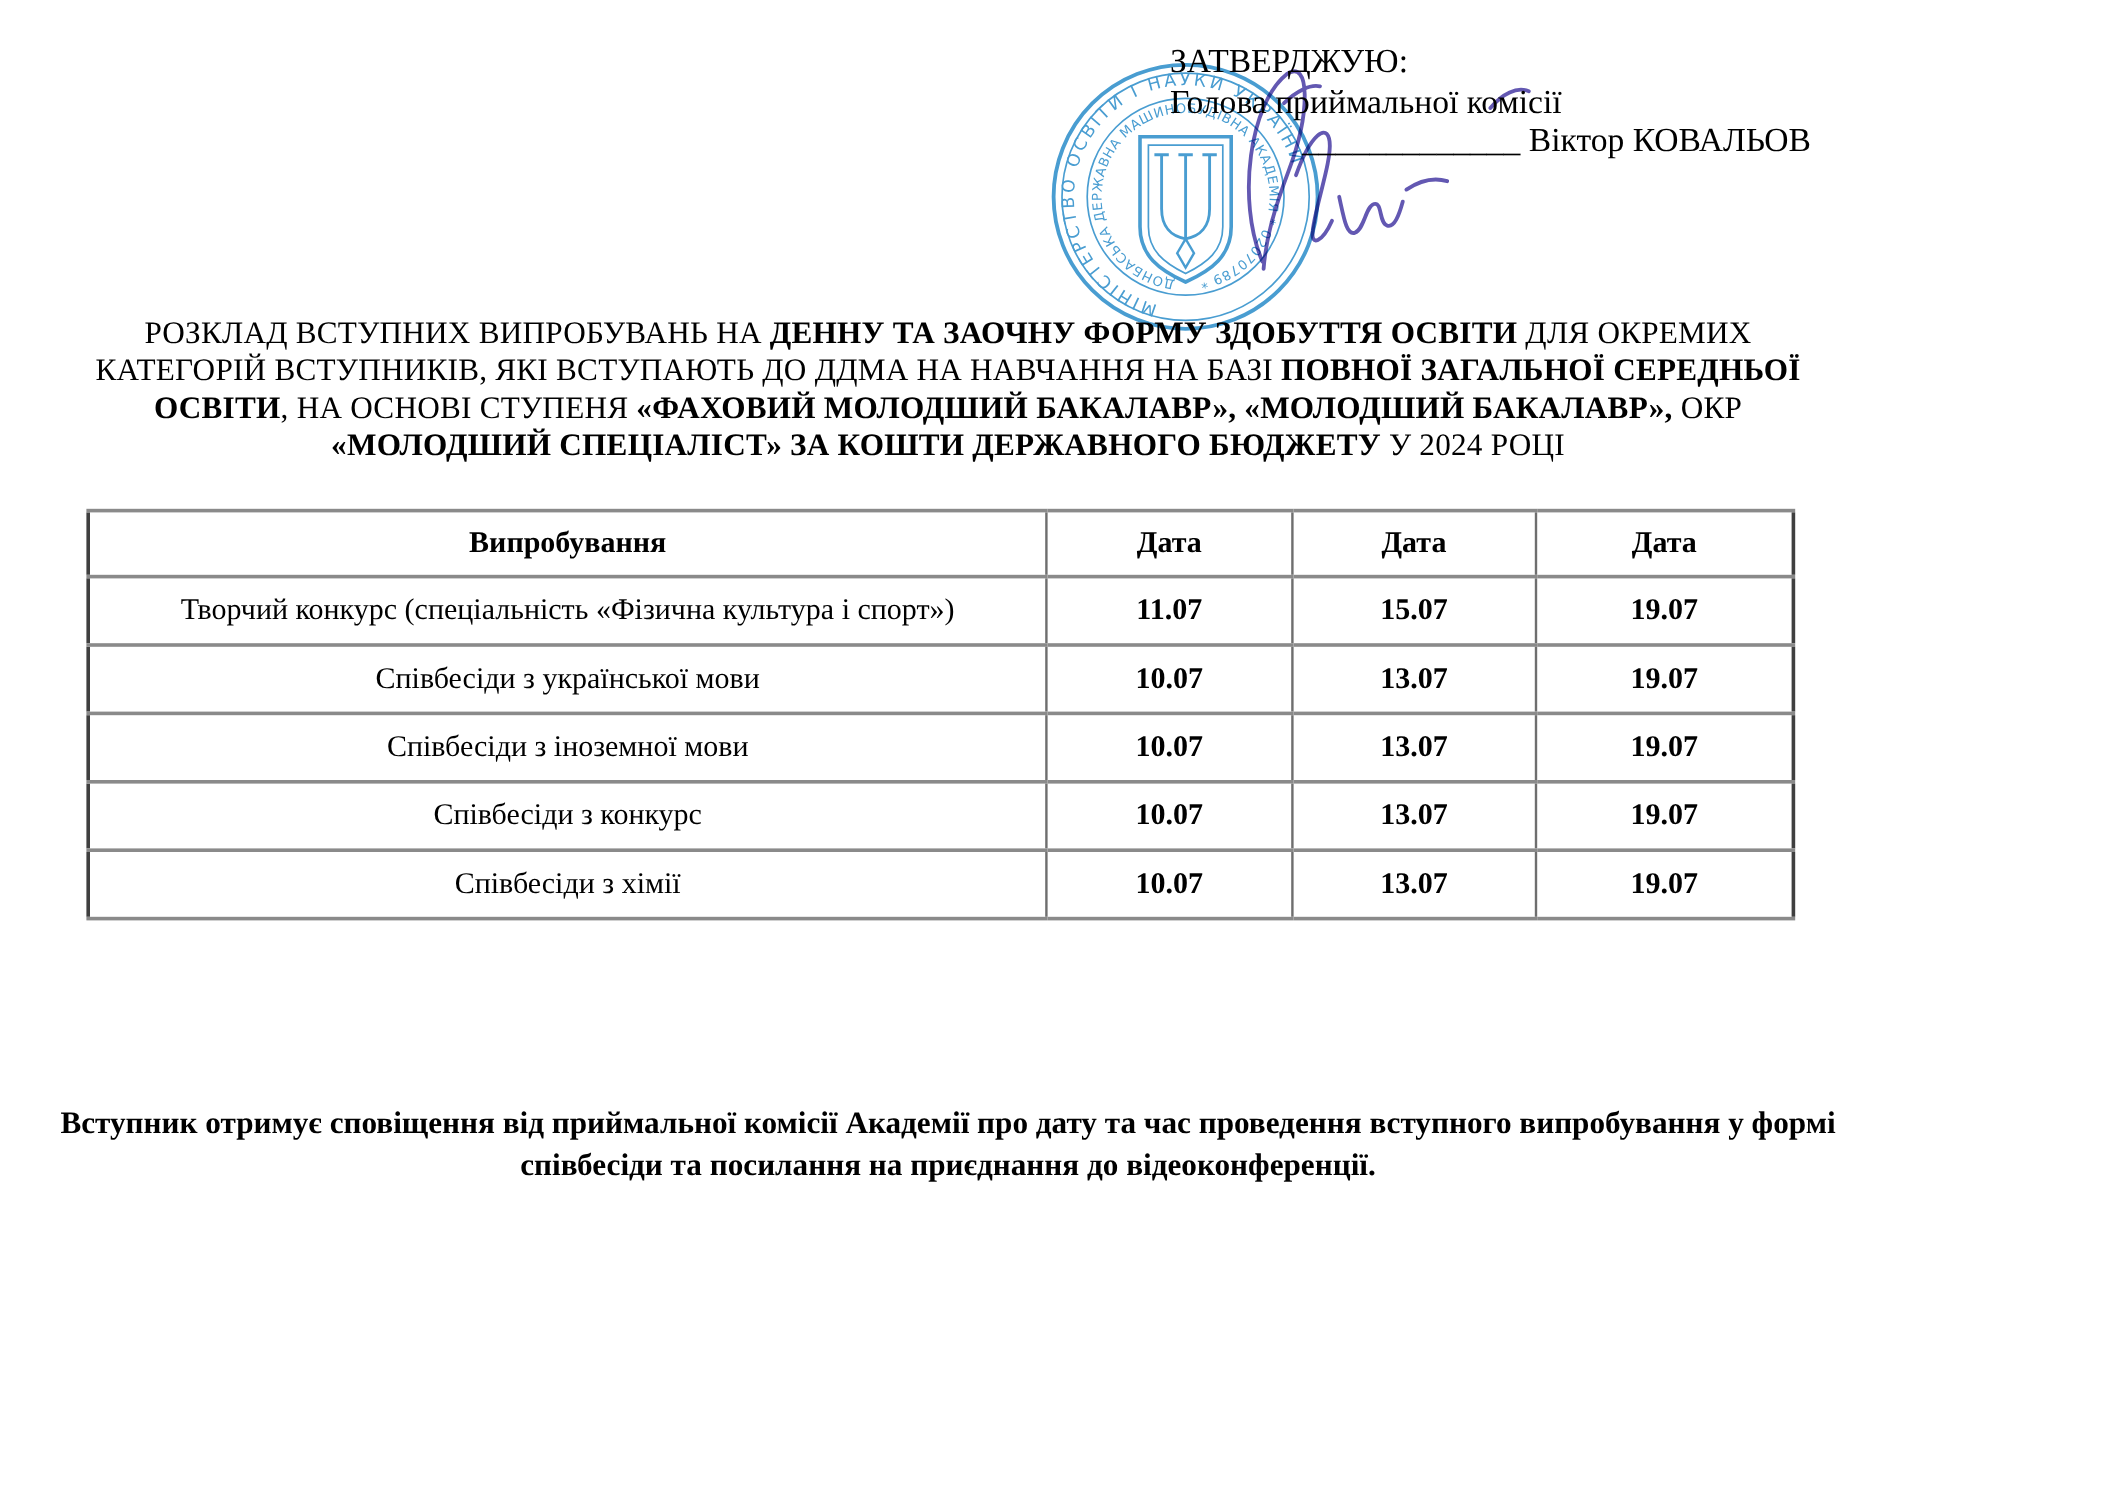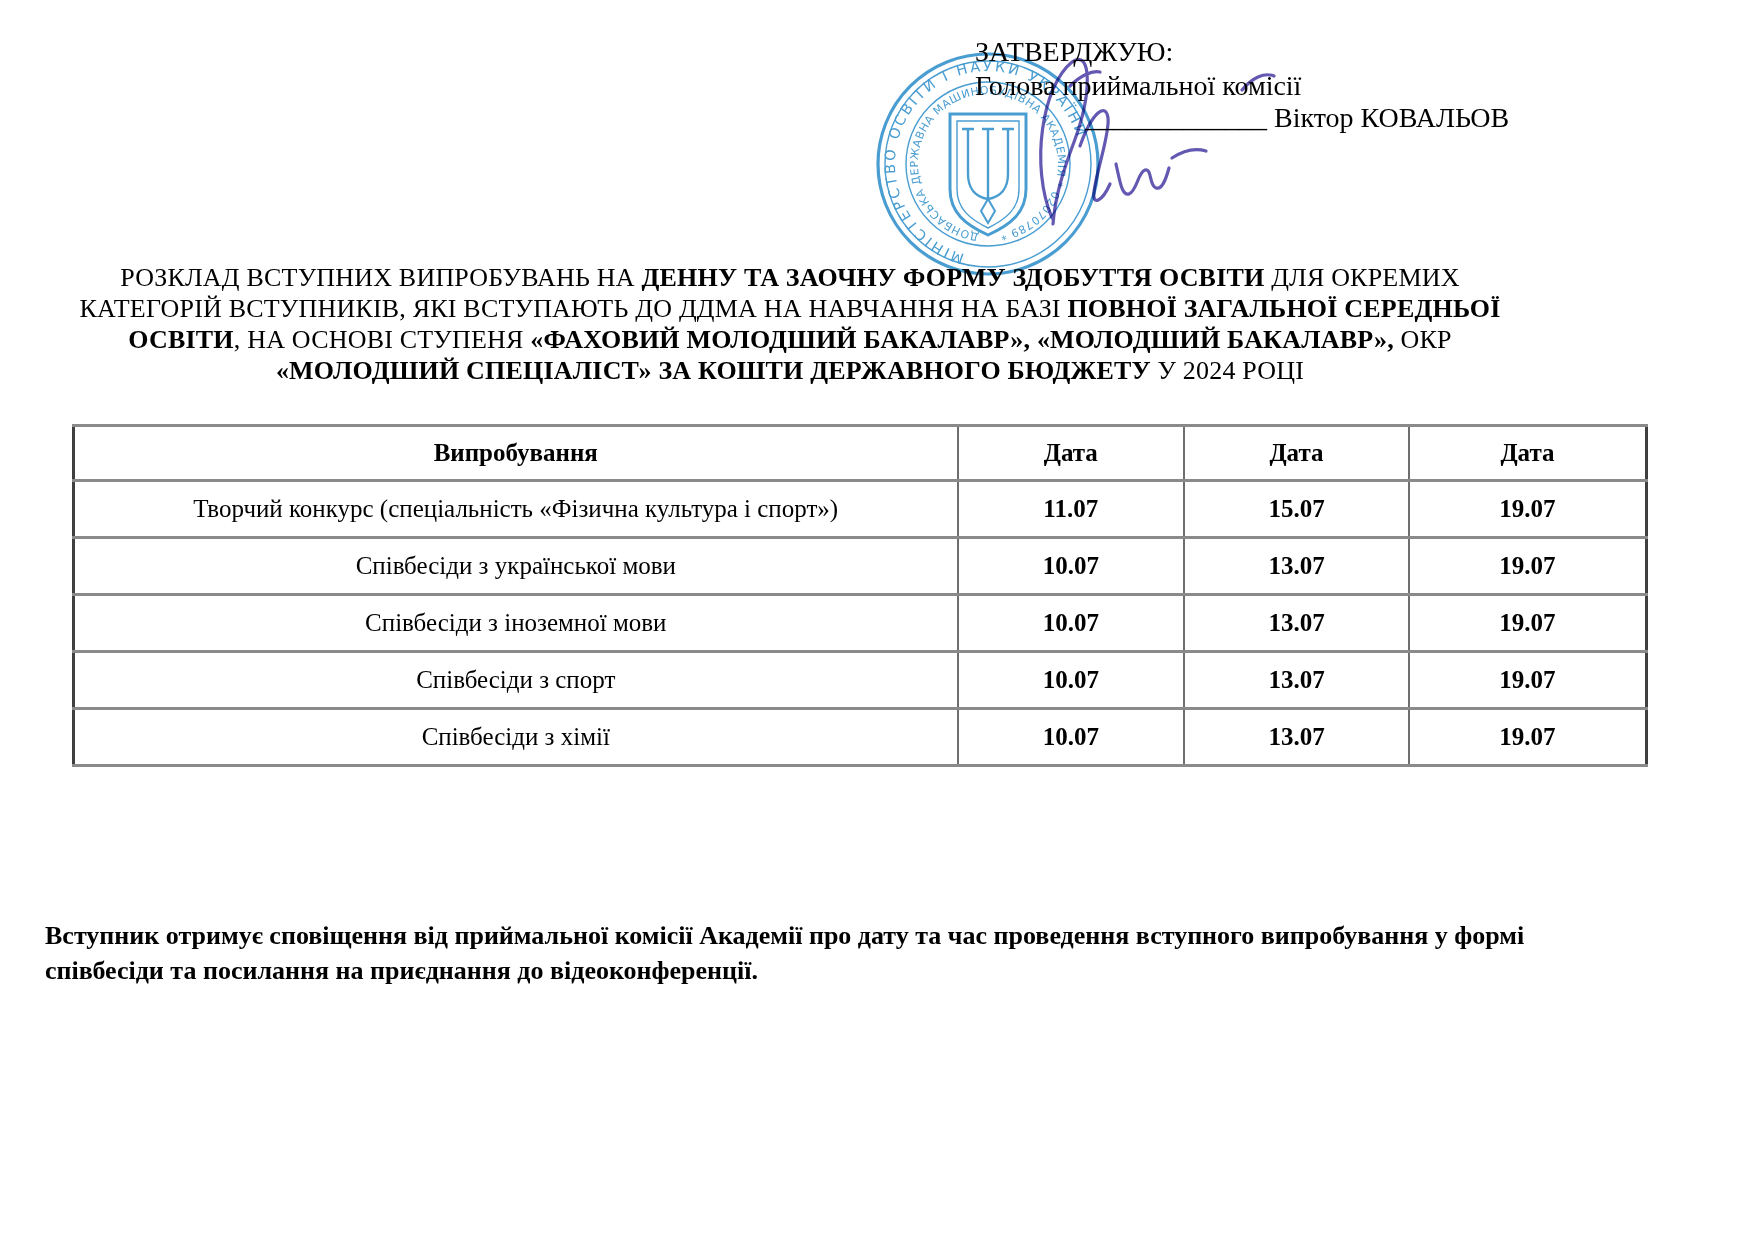--- a/index.html
+++ b/index.html
@@ -17,36 +17,36 @@
          mix-blend-mode:multiply;opacity:.88;}
   #signature{position:absolute;left:1000px;top:46px;width:320px;height:200px;z-index:3;
          mix-blend-mode:multiply;opacity:.95;}
 
   
   #doc-title{position:absolute;left:45px;top:262px;width:1490px;text-align:center;
              font-size:26px;line-height:31px;letter-spacing:.2px;}
   #doc-title .b{font-weight:bold;}
 
   
-  #exam-table{position:absolute;left:72px;top:424px;width:1576px;border-collapse:collapse;
+  #exam-table{position:absolute;left:72px;top:424px;width:1424px;border-collapse:collapse;
               font-size:25px;}
   #exam-table{border:3px solid #3f3f3f;}
   #exam-table th,#exam-table td{border-left:2px solid #6e6e6e;border-right:2px solid #6e6e6e;
               border-top:3px solid #8a8a8a;border-bottom:3px solid #8a8a8a;
               text-align:center;vertical-align:middle;padding:0 6px;}
   #exam-table th{height:52px;font-weight:bold;}
   #exam-table td{height:54px;}
   .c-name{width:56.2%;}
   .c-d1{width:14.4%;}
   .c-d2{width:14.3%;}
   .c-d3{width:15.1%;}
   #exam-table td.c-date{font-weight:bold;}
 
   
-  #footer-note{position:absolute;left:45px;top:918px;width:1490px;text-align:left;
+  #footer-note{position:absolute;left:45px;top:918px;width:1490px;text-align:center;
                font-weight:bold;font-size:26px;line-height:35px;}
 
   
   .stamp-ring{font-family:"DejaVu Sans","Liberation Sans",sans-serif;fill:#2f8fcb;}
 </style>
 </head>
 <body>
 
 <div id="page">
 
@@ -123,21 +123,21 @@
           <td class="c-date c-d2">13.07</td>
           <td class="c-date c-d3">19.07</td>
         </tr>
         <tr>
           <td class="c-name">Співбесіди з іноземної мови</td>
           <td class="c-date c-d1">10.07</td>
           <td class="c-date c-d2">13.07</td>
           <td class="c-date c-d3">19.07</td>
         </tr>
         <tr>
-          <td class="c-name">Співбесіди з спорт</td>
+          <td class="c-name">Співбесіди з конкурс</td>
           <td class="c-date c-d1">10.07</td>
           <td class="c-date c-d2">13.07</td>
           <td class="c-date c-d3">19.07</td>
         </tr>
         <tr>
           <td class="c-name">Співбесіди з хімії</td>
           <td class="c-date c-d1">10.07</td>
           <td class="c-date c-d2">13.07</td>
           <td class="c-date c-d3">19.07</td>
         </tr>

